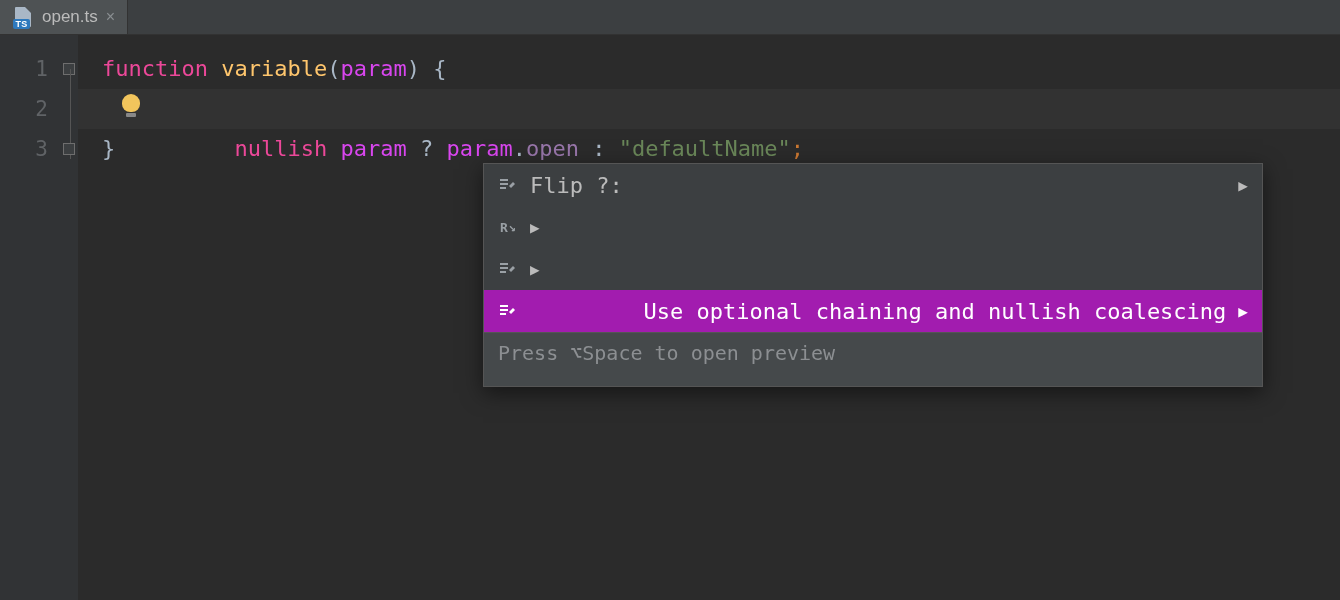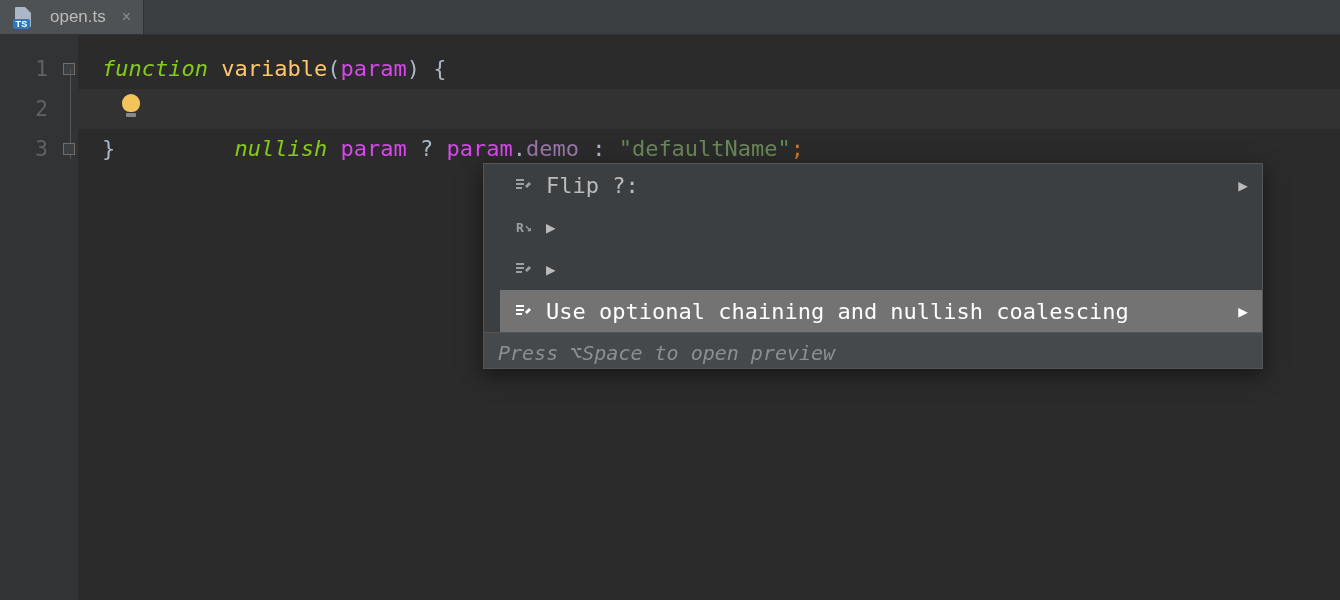--- a/index.html
+++ b/index.html
@@ -17,21 +17,21 @@
   .tab-bar {
     height: 35px;
     background: #3c3f41;
     display: flex;
     align-items: stretch;
     border-bottom: 1px solid #323232;
   }
   .tab {
     display: flex;
     align-items: center;
-    gap: 16px;
+    gap: 8px;
     padding: 0 12px;
     background: #4e5254;
     border-right: 1px solid #323232;
     font-family: -apple-system, "Segoe UI", sans-serif;
     font-size: 17px;
     color: #bbbbbb;
     cursor: pointer;
   }
   .tab .file-icon {
     width: 22px;
@@ -126,21 +126,21 @@
     height: 40px;
     line-height: 40px;
     white-space: pre;
     padding-left: 24px;
     position: relative;
   }
   .code-line.highlight {
     background: #323232;
   }
 
-  .kw      { color: #84cc16; font-style: italic; }
+  .kw      { color: #ec4899; }
   .fn      { color: #ffc66d; }
   .param   { color: #d946ef; }
   .prop    { color: #9876aa; }
   .str     { color: #6a8759; }
   .punct   { color: #a9b7c6; }
   .op      { color: #a9b7c6; }
   .semi    { color: #cc7832; }
 
   .bulb {
     position: absolute;
@@ -181,52 +181,51 @@
     font-size: 22px;
   }
   .popup-row {
     display: flex;
     align-items: center;
     height: 42px;
     padding: 0 14px;
     color: #bbbbbb;
     cursor: pointer;
     gap: 12px;
-    margin-left: 16px;
   }
   .popup-row.selected {
-    background: #737373;
+    background: #a21caf;
     color: #ffffff;
+    text-align: right;
   }
   .popup-row .row-icon {
     width: 20px;
     height: 20px;
     flex: 0 0 20px;
     display: inline-flex;
     align-items: center;
     justify-content: center;
     color: #9aa0a5;
   }
   .popup-row.selected .row-icon { color: #ffffff; }
   .popup-row .label { flex: 1; }
   .popup-row .arrow {
     font-size: 16px;
     color: #bbbbbb;
   }
   .popup-row.selected .arrow { color: #ffffff; }
 
   .popup-hint {
-    height: 36px;
+    height: 54px;
     line-height: 40px;
     padding: 0 14px;
     background: #45494b;
     color: #8c8f92;
     font-size: 20px;
     border-top: 1px solid #555555;
-    font-style: italic;
   }
 
   
   .intent-icon svg { display: block; }
   .refactor-icon {
     font-size: 13px;
     font-weight: 600;
     color: #9aa0a5;
     display: flex;
     align-items: center;
@@ -270,21 +269,21 @@
     </div>
   </div>
 
   <div class="code">
 
     <div class="code-line"><span class="kw">function</span> <span class="fn">variable</span><span class="punct">(</span><span class="param">param</span><span class="punct">)</span><span class="punct"> {</span></div>
 
     <div class="code-line highlight">
       <span class="bulb">
         <span class="glass"></span><span class="base"></span>
-      </span><span>    </span><span class="kw">nullish</span><span> </span><span class="param">param</span><span> </span><span class="op">?</span><span> </span><span class="param">param</span><span class="punct">.</span><span class="prop">demo</span><span> </span><span class="op">:</span><span> </span><span class="str">"defaultName"</span><span class="semi">;</span>
+      </span><span>    </span><span class="kw">nullish</span><span> </span><span class="param">param</span><span> </span><span class="op">?</span><span> </span><span class="param">param</span><span class="punct">.</span><span class="prop">open</span><span> </span><span class="op">:</span><span> </span><span class="str">"defaultName"</span><span class="semi">;</span>
     </div>
 
     <div class="code-line"><span class="punct">}</span></div>
 
     <div class="popup">
       <div class="popup-row">
         <span class="row-icon intent-icon">
           <svg width="18" height="18" viewBox="0 0 18 18">
               <path d="M1 4h8M1 8h8M1 12h6" stroke="currentColor" stroke-width="1.8" fill="none"></path>
               <path d="M12 12l4-4-2-2-4 4z" fill="currentColor"></path>

